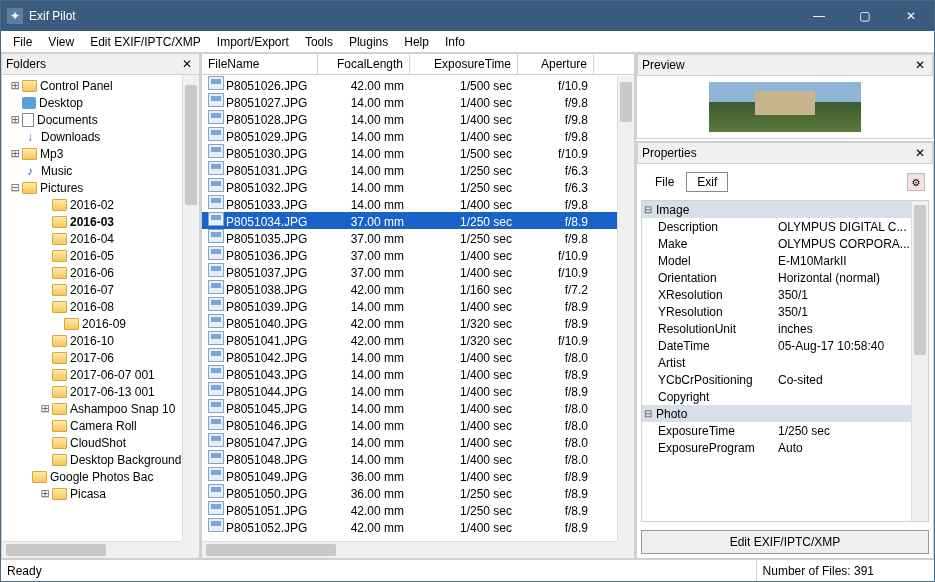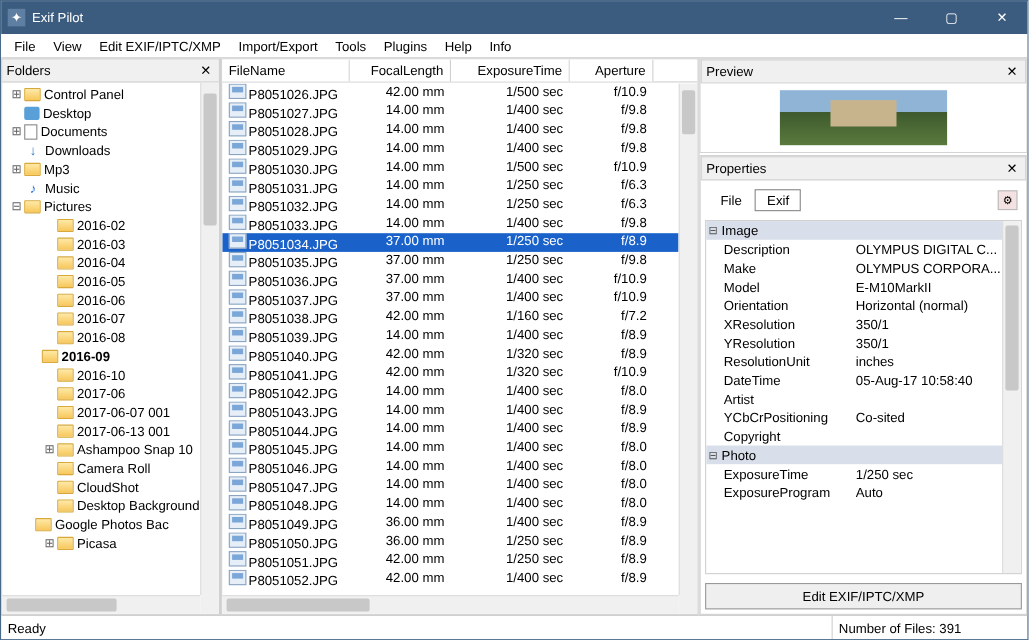--- a/index.html
+++ b/index.html
@@ -32,21 +32,21 @@
 .scroll-corner { position: absolute; right: 0; bottom: 0; width: 17px; height: 17px; background: #f0f0f0; }
 .files { flex: 1; display: flex; flex-direction: column; min-width: 0; border-right: 1px solid #d0d0d0; position: relative; }
 .files-grid { flex: 1; position: relative; border: 1px solid #d0d0d0; overflow: hidden; }
 .ghead { display: flex; background: #fff; border-bottom: 1px solid #d0d0d0; }
 .ghead .gh { border-right: 1px solid #d0d0d0; padding: 3px 6px; background: #fff; }
 .col-name { width: 116px; text-align: left; }
 .col-fl { width: 92px; text-align: right; }
 .col-et { width: 108px; text-align: right; }
 .col-ap { width: 76px; text-align: right; }
 .gbody { position: absolute; top: 22px; bottom: 17px; left: 0; right: 17px; overflow: hidden; }
-.grow { display: flex; height: 17px; align-items: flex-start; }
+.grow { display: flex; height: 17px; align-items: flex-end; }
 .grow.sel { background: #1a62c9; color: #fff; }
 .grow .gc { padding: 0 6px; overflow: hidden; white-space: nowrap; }
 .grow .ficon { width: 16px; height: 14px; margin-right: 2px; display: inline-block; background: #e6eef8; border: 1px solid #8aa4c0; position: relative; }
 .grow .ficon::after { content: ""; position: absolute; left: 2px; top: 2px; right: 2px; bottom: 5px; background: #7aa6d8; }
 .right { width: 298px; display: flex; flex-direction: column; }
 .preview { border: 1px solid #d0d0d0; }
 .preview-body { height: 62px; display: flex; align-items: center; justify-content: center; background: #fff; }
 .thumb { width: 152px; height: 50px; background: linear-gradient(#8fb4d6 0%, #8fb4d6 40%, #3e5a2e 40%, #597a3d 100%); position: relative; }
 .thumb::before { content: ""; position: absolute; left: 30%; right: 30%; top: 18%; bottom: 35%; background: #c7b38c; }
 .props { flex: 1; display: flex; flex-direction: column; border: 1px solid #d0d0d0; margin-top: 2px; min-height: 0; }
@@ -133,21 +133,21 @@
           <div class="tree-row" style="padding-left: 6px;">
             <span class="twist">⊟</span>
             <span class="ticon folder"></span>
             <span>Pictures</span>
           </div>
           <div class="tree-row" style="padding-left: 36px;">
             <span class="twist"></span>
             <span class="ticon folder"></span>
             <span>2016-02</span>
           </div>
-          <div class="tree-row" style="padding-left: 36px;">
+          <div class="tree-row" style="padding-left: 36px; font-weight: bold;">
             <span class="twist"></span>
             <span class="ticon folder"></span>
             <span>2016-03</span>
           </div>
           <div class="tree-row" style="padding-left: 36px;">
             <span class="twist"></span>
             <span class="ticon folder"></span>
             <span>2016-04</span>
           </div>
           <div class="tree-row" style="padding-left: 36px;">
@@ -163,21 +163,21 @@
           <div class="tree-row" style="padding-left: 36px;">
             <span class="twist"></span>
             <span class="ticon folder"></span>
             <span>2016-07</span>
           </div>
           <div class="tree-row" style="padding-left: 36px;">
             <span class="twist"></span>
             <span class="ticon folder"></span>
             <span>2016-08</span>
           </div>
-          <div class="tree-row" style="padding-left: 22px; font-weight: bold;">
+          <div class="tree-row" style="padding-left: 48px;">
             <span class="twist"></span>
             <span class="ticon folder"></span>
             <span>2016-09</span>
           </div>
           <div class="tree-row" style="padding-left: 36px;">
             <span class="twist"></span>
             <span class="ticon folder"></span>
             <span>2016-10</span>
           </div>
           <div class="tree-row" style="padding-left: 36px;">

